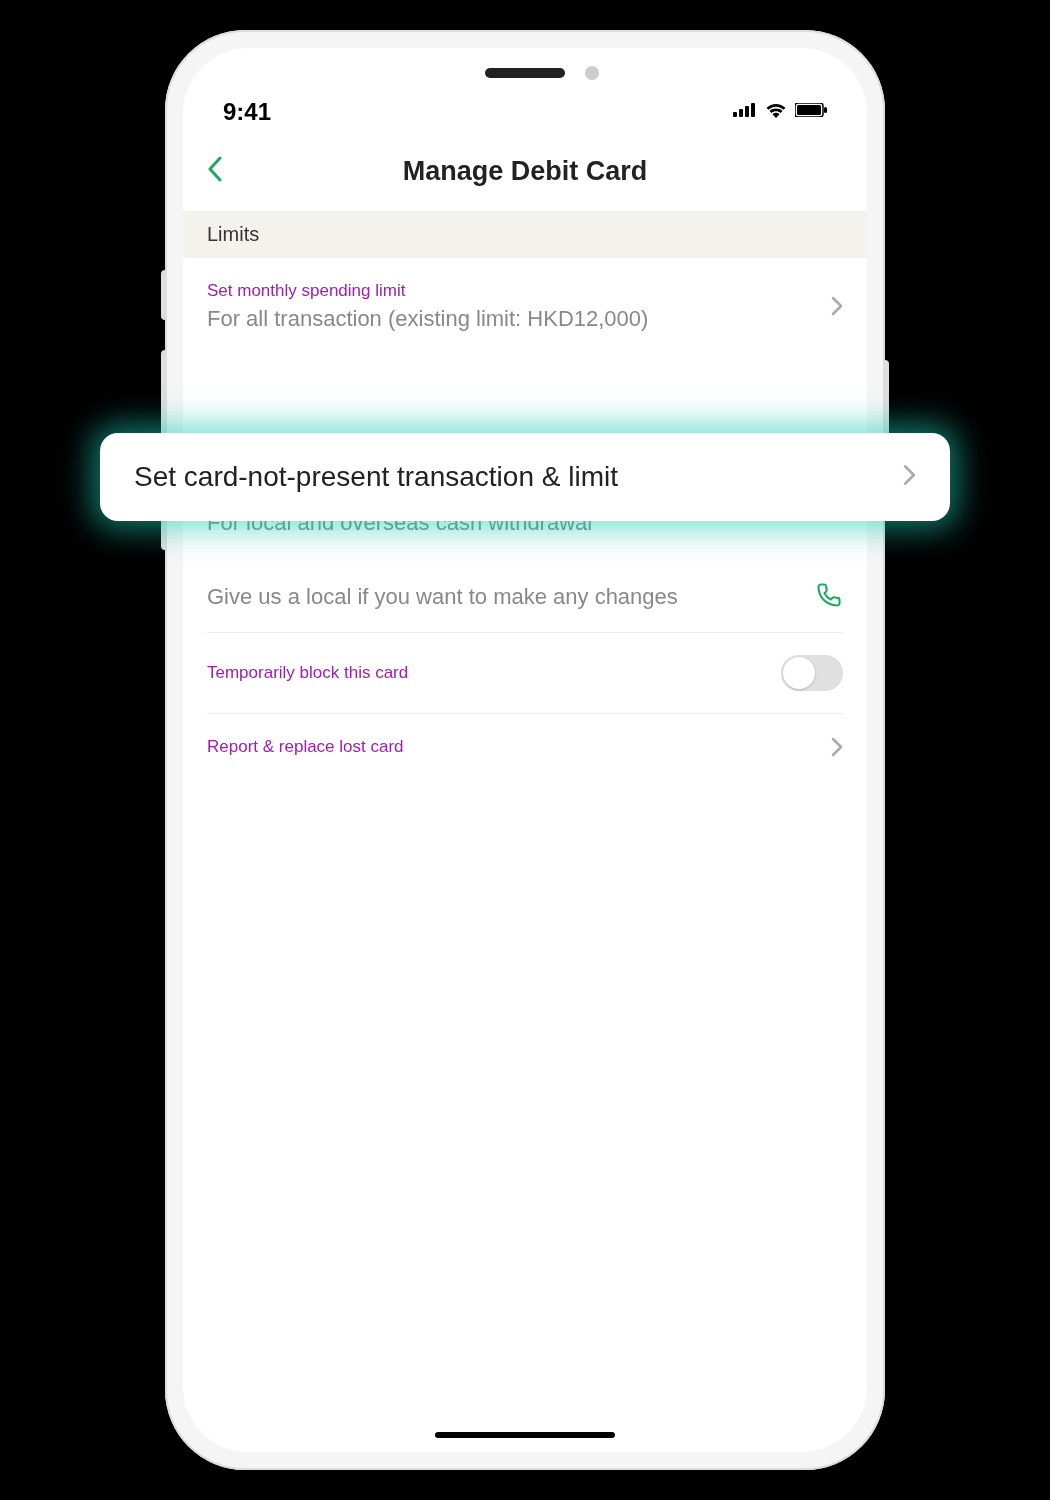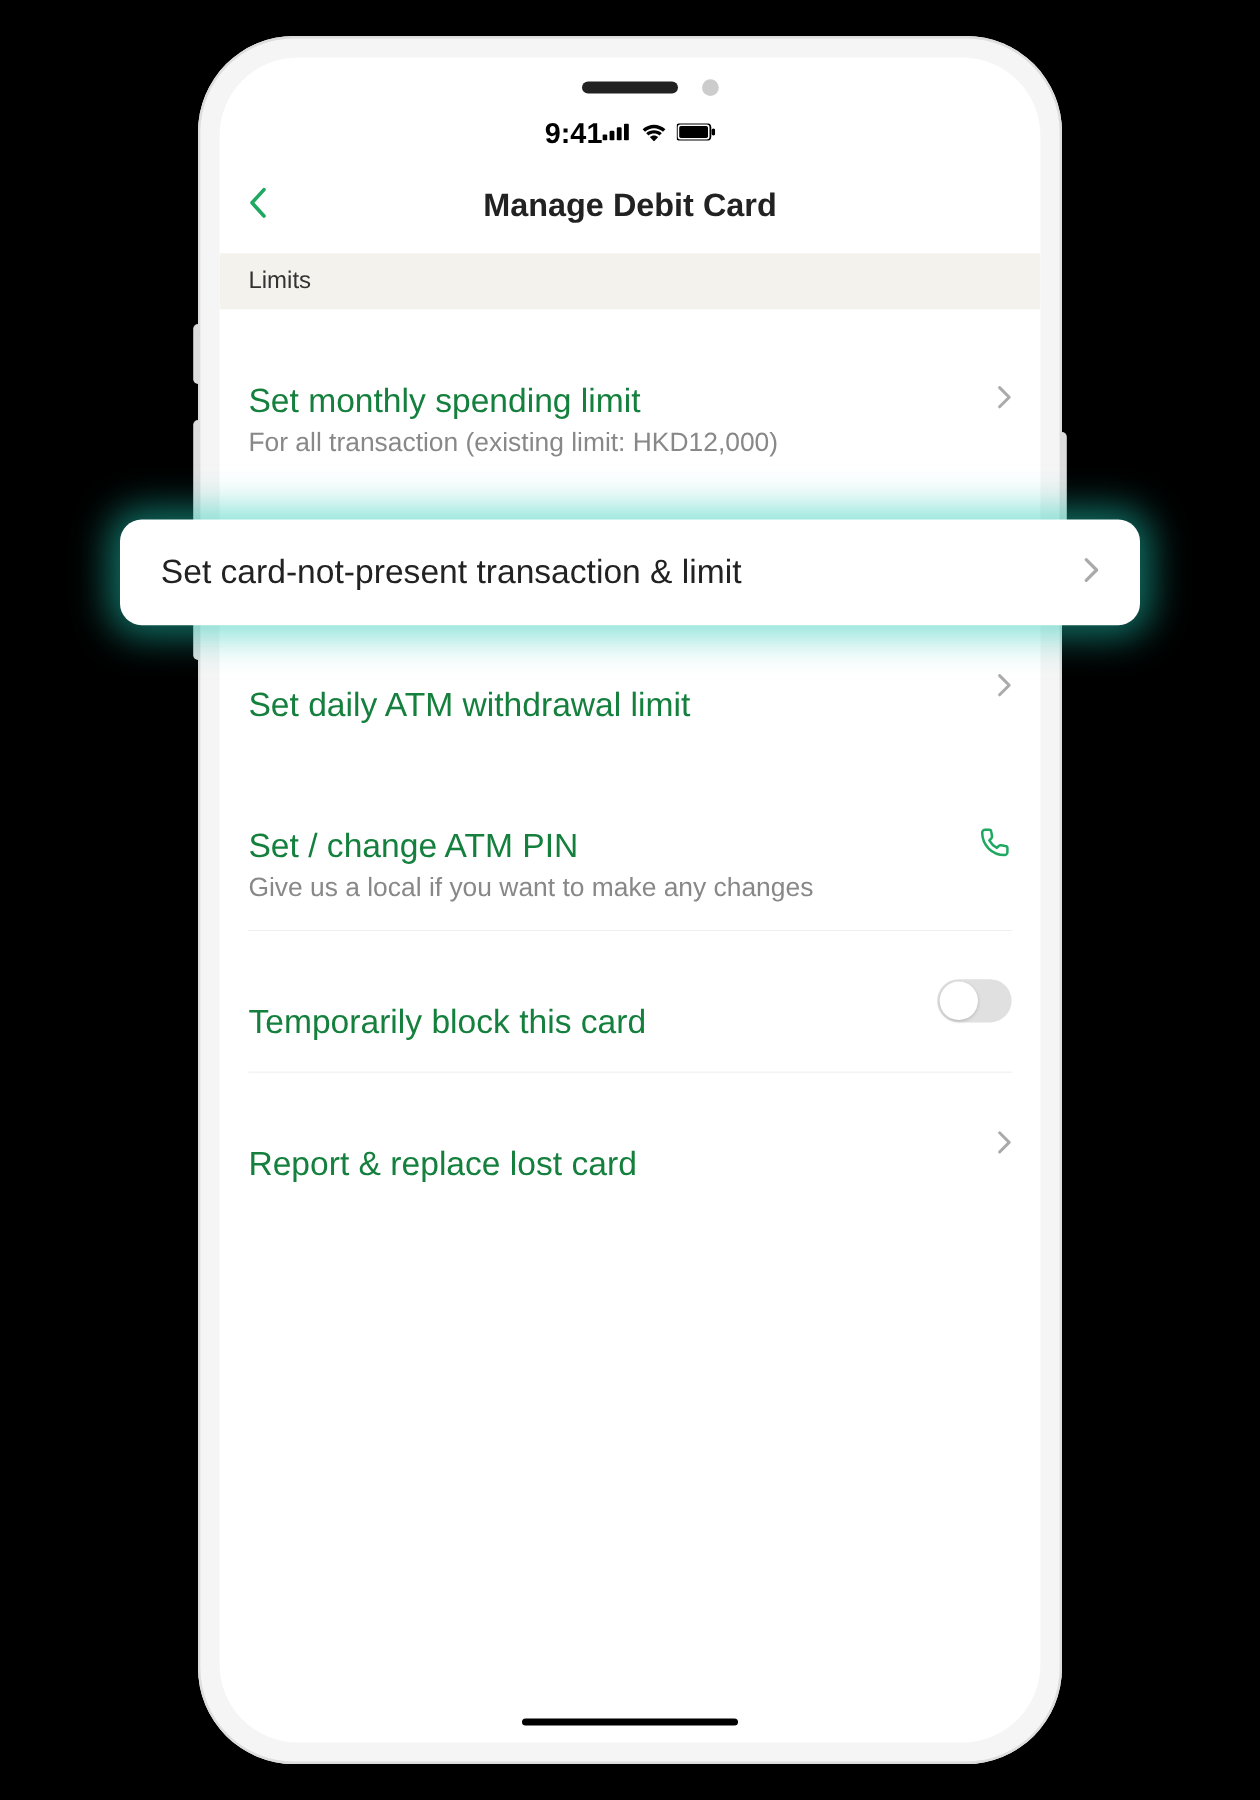--- a/index.html
+++ b/index.html
@@ -45,21 +45,21 @@
       top: 18px;
       left: 50%;
       transform: translateX(60px);
       width: 14px;
       height: 14px;
       background: #ccc;
       border-radius: 50%;
     }
     .status-bar {
       display: flex;
-      justify-content: center;
+      justify-content: space-between;
       align-items: center;
       padding: 48px 40px 10px 40px;
       height: 90px;
     }
     .status-time {
       font-size: 24px;
       font-weight: 600;
       color: #000;
     }
     .status-icons {
@@ -98,25 +98,24 @@
       display: flex;
       align-items: center;
       padding: 22px 24px;
       background: #fff;
       gap: 16px;
     }
     .list-content {
       flex: 1;
     }
     .list-title {
-      font-size: 28px;
-      color: #15803d;
+      font-size: 17px;
+      color: #a21caf;
       font-weight: 400;
       line-height: 1.3;
-      margin-top: 36px;
     }
     .list-subtitle {
       font-size: 22px;
       color: #888;
       margin-top: 4px;
       font-weight: 400;
     }
     .list-action {
       flex-shrink: 0;
       display: flex;
@@ -273,32 +272,32 @@
             <path d="M2 2 L10 10 L2 18" stroke="#aaa" stroke-width="2.5" fill="none" stroke-linecap="round" stroke-linejoin="round"></path>
           </svg>
       </div>
     </div>
 
     <div style="height:108px"></div>
 
     <div class="list-item">
       <div class="list-content">
         <div class="list-title">Set daily ATM withdrawal limit</div>
+        <div class="list-subtitle">For local and overseas cash withdrawal</div>
       </div>
       <div class="list-action chevron">
         <svg width="12" height="20" viewBox="0 0 12 20">
             <path d="M2 2 L10 10 L2 18" stroke="#aaa" stroke-width="2.5" fill="none" stroke-linecap="round" stroke-linejoin="round"></path>
           </svg>
       </div>
     </div>
 
 
     <div class="list-item">
       <div class="list-content">
-        <div class="list-title">Set / change ATM PIN</div>
         <div class="list-subtitle">Give us a local if you want to make any changes</div>
       </div>
       <div class="list-action">
         <svg width="28" height="28" viewBox="0 0 24 24">
           <path d="M5 3 C4 3 3 4 3 5 C3 14 10 21 19 21 C20 21 21 20 21 19 L21 16 C21 15.2 20.3 14.6 19.5 14.5 L16.5 14 C15.9 13.9 15.3 14.1 14.9 14.5 L13.5 15.9 C11.3 14.7 9.3 12.7 8.1 10.5 L9.5 9.1 C9.9 8.7 10.1 8.1 10 7.5 L9.5 4.5 C9.4 3.7 8.8 3 8 3 Z" fill="none" stroke="#1fa862" stroke-width="1.8" stroke-linejoin="round"></path>
         </svg>
       </div>
     </div>
 
     <div class="divider"></div>

